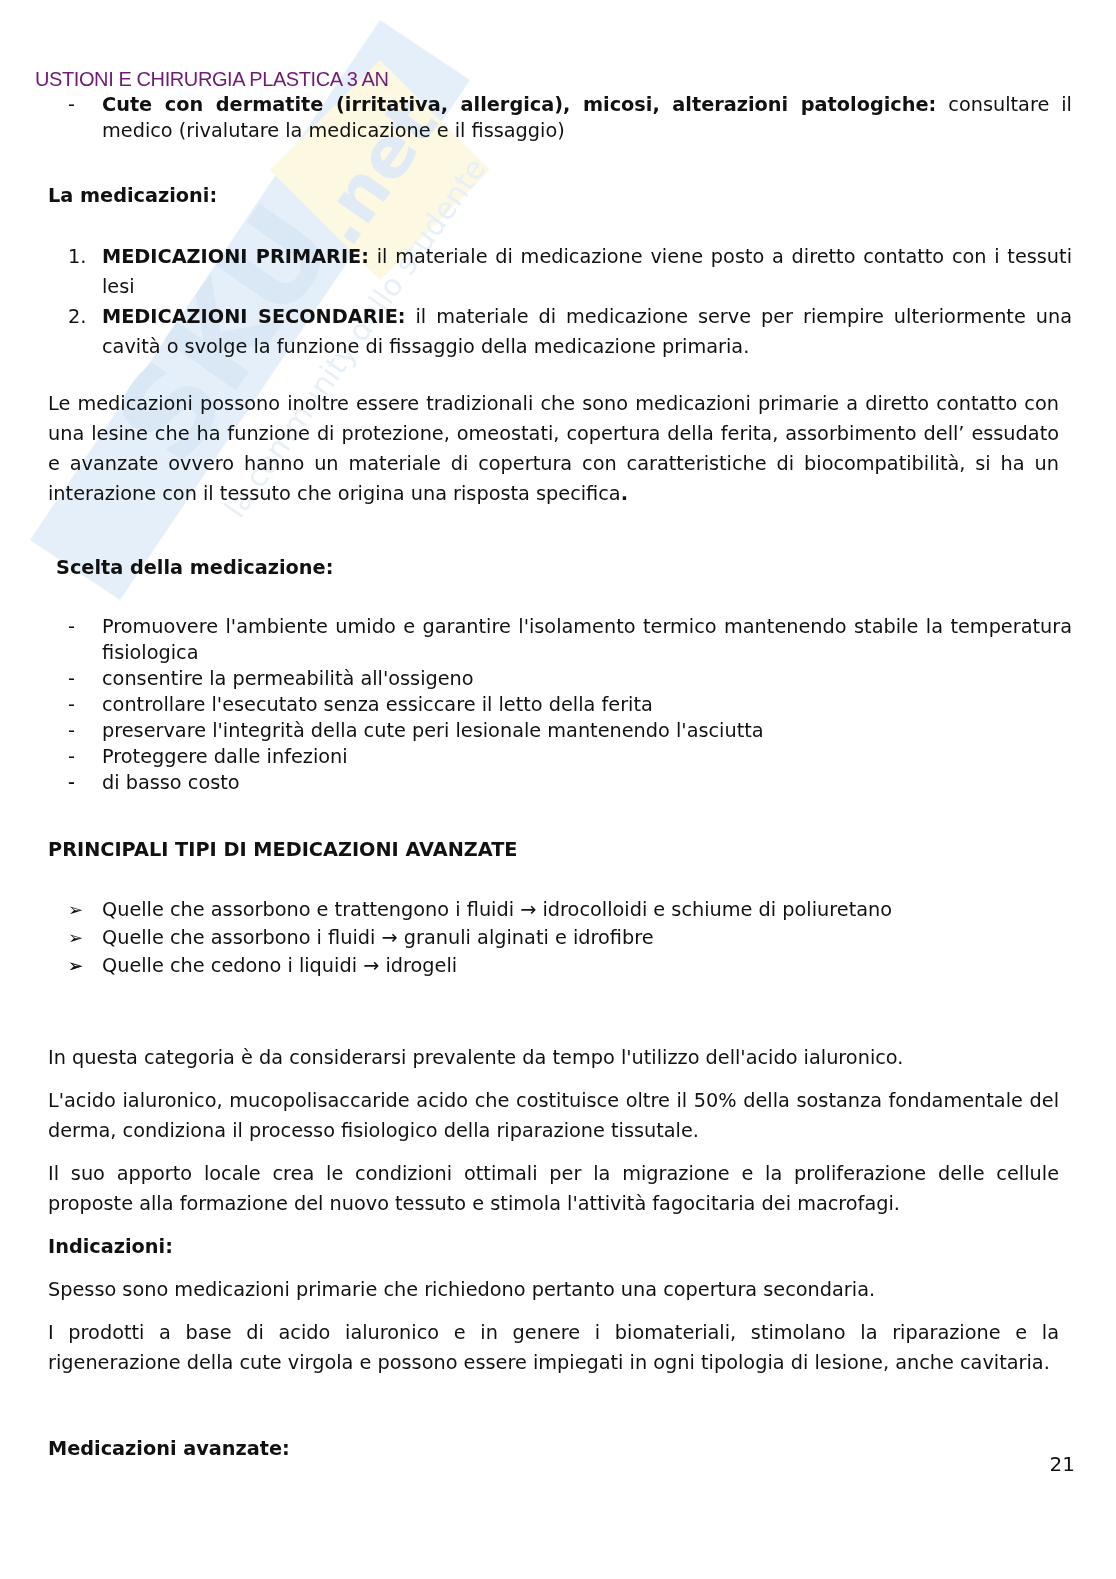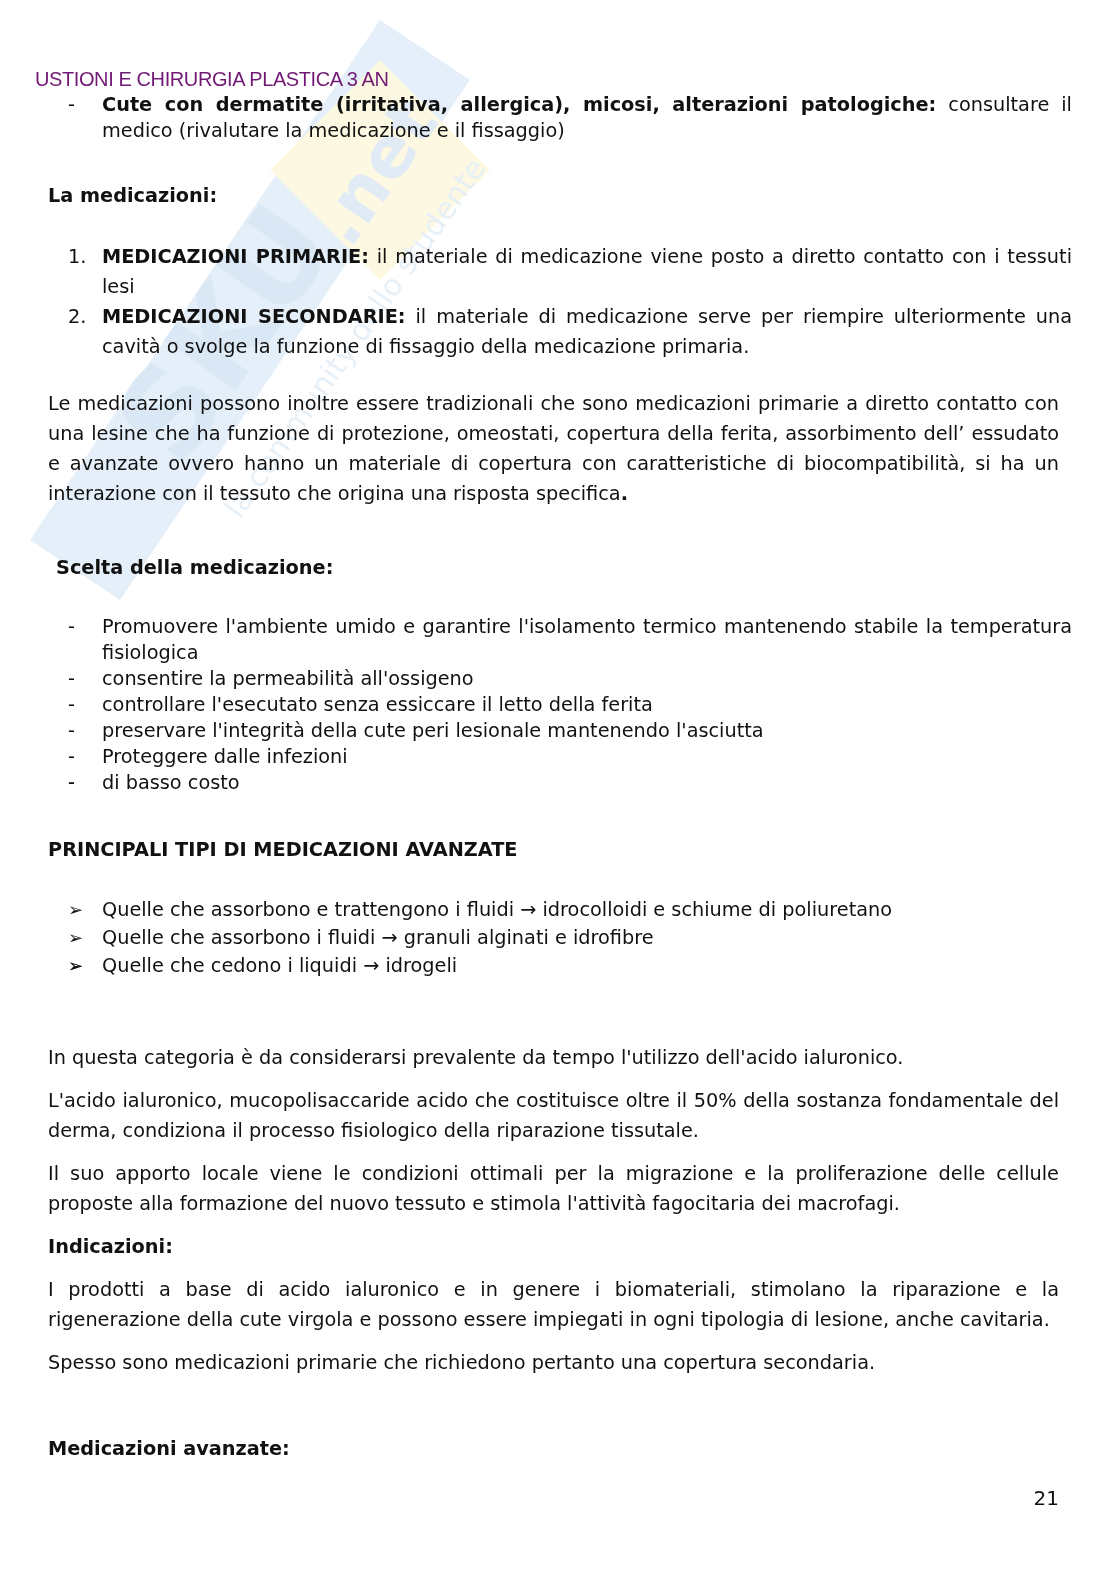--- a/index.html
+++ b/index.html
@@ -30,21 +30,21 @@
   .num-list { margin: 0; padding: 0; list-style: none; }
   .num-list li { position: relative; padding-left: 67px; font-size: 19.3px; line-height: 30px; text-align: justify; }
   .num-list li .marker { position: absolute; left: 33px; top: 0; }
 
   .arrow-list { margin: 0; padding: 0; list-style: none; }
   .arrow-list li { position: relative; padding-left: 67px; font-size: 19.3px; line-height: 28px; }
   .arrow-list li .marker { position: absolute; left: 33px; top: 0; font-size: 18px; }
 
   .heading { font-size: 19.3px; line-height: 30px; font-weight: bold; margin: 13px; }
 
-  .page-number { position: absolute; right: 57px; top: 1450px; font-size: 20px; line-height: 28px; z-index: 1; margin-top: 34px; }
+  .page-number { position: absolute; right: 41px; top: 1450px; font-size: 20px; line-height: 28px; z-index: 1; }
 </style>
 </head>
 <body>
 
 <div class="page">
 
   <svg class="watermark" viewBox="0 0 1116 1579">
     <g opacity="0.55">
       <polygon points="30,540 380,20 470,80 120,600" fill="#cfe3f5"></polygon>
       <polygon points="270,170 380,60 490,170 380,280" fill="#fbf4cc"></polygon>
@@ -104,25 +104,25 @@
     <ul class="arrow-list">
       <li><span class="marker">➢</span><span>Quelle che assorbono e trattengono i fluidi → idrocolloidi e schiume di poliuretano</span></li>
       <li><span class="marker">➢</span><span>Quelle che assorbono i fluidi → granuli alginati e idrofibre</span></li>
       <li><span class="marker">➢</span></li>
       <li><span class="marker">➢</span><span>Quelle che cedono i liquidi → idrogeli</span></li>
     </ul>
 
     <div style="height:50px"></div>
     <p class="p">In questa categoria è da considerarsi prevalente da tempo l'utilizzo dell'acido ialuronico.</p>
     <p class="p">L'acido ialuronico, mucopolisaccaride acido che costituisce oltre il 50% della sostanza fondamentale del derma, condiziona il processo fisiologico della riparazione tissutale.</p>
-    <p class="p">Il suo apporto locale viene le condizioni ottimali per la migrazione e la proliferazione delle cellule proposte alla formazione del nuovo tessuto e stimola l'attività fagocitaria dei macrofagi.</p>
+    <p class="p">Il suo apporto locale crea le condizioni ottimali per la migrazione e la proliferazione delle cellule proposte alla formazione del nuovo tessuto e stimola l'attività fagocitaria dei macrofagi.</p>
 
     <div class="heading tight">Indicazioni:</div>
+    <p class="p">Spesso sono medicazioni primarie che richiedono pertanto una copertura secondaria.</p>
     <p class="p">I prodotti a base di acido ialuronico e in genere i biomateriali, stimolano la riparazione e la rigenerazione della cute virgola e possono essere impiegati in ogni tipologia di lesione, anche cavitaria.</p>
-    <p class="p">Spesso sono medicazioni primarie che richiedono pertanto una copertura secondaria.</p>
 
     <div style="height:30px"></div>
     <div class="heading">Medicazioni avanzate:</div>
 
   </div>
 
   <div class="page-number">21</div>
 </div>
 
 </body></html>

